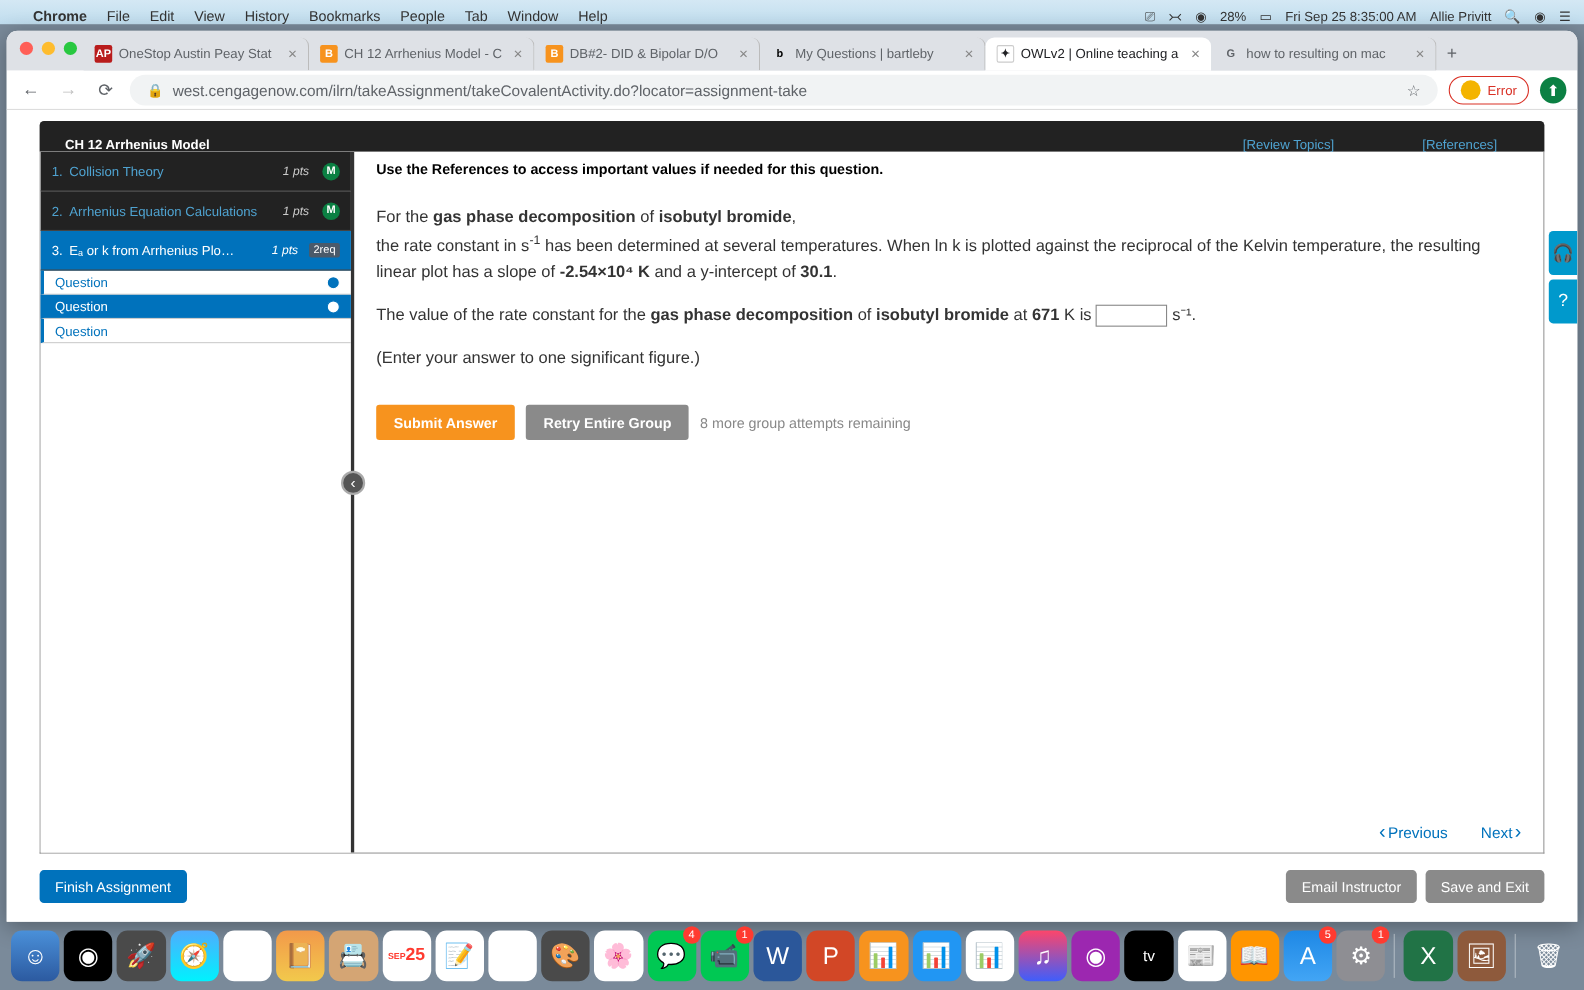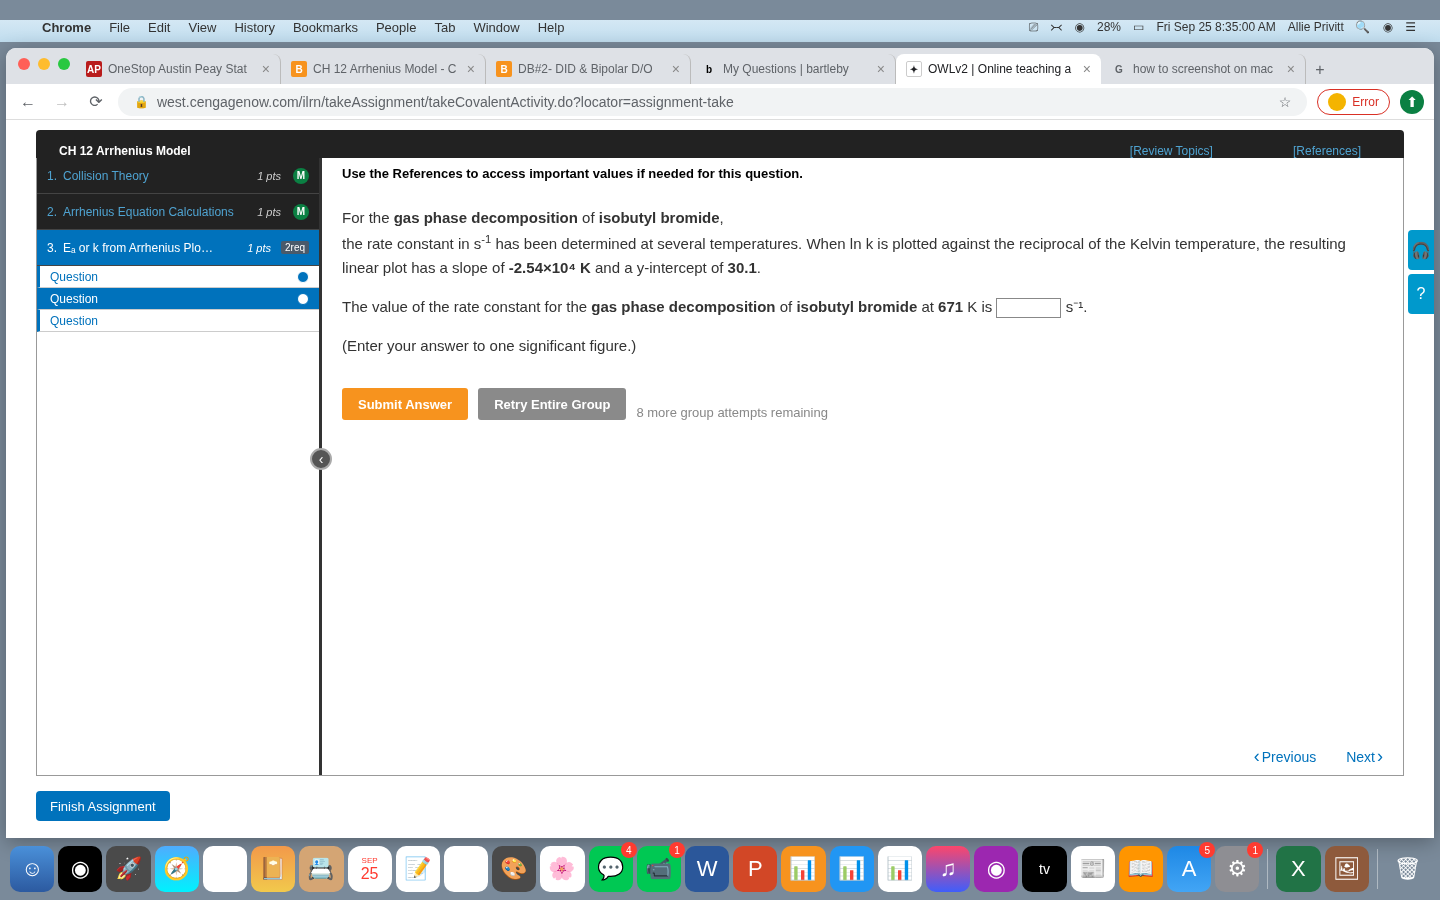--- a/index.html
+++ b/index.html
@@ -1,19 +1,19 @@
 <!DOCTYPE html>
 <html><head>
 <meta charset="utf-8">
 <style>
 * { margin: 0; padding: 0; box-sizing: border-box; font-family: -apple-system, BlinkMacSystemFont, "Segoe UI", Helvetica, Arial, sans-serif; }
 body { width: 1440px; height: 900px; background: #7a8a9a; overflow: hidden; display: flex; flex-direction: column; }
 
 
-.mac-menubar { height: 22px; background: linear-gradient(#d4e8f4, #c0ddee); display: flex; align-items: flex-start; font-size: 13px; color: #333; padding: 0 24px; gap: 18px; margin-top: 20px; }
+.mac-menubar { height: 22px; background: linear-gradient(#d4e8f4, #c0ddee); display: flex; align-items: flex-end; font-size: 13px; color: #333; padding: 0 12px; gap: 18px; }
 .mac-menubar .apple { font-size: 14px; }
 .mac-menubar .app-name { font-weight: 600; }
 .mac-menubar .spacer { flex: 1; }
 .mac-menubar .right { display: flex; align-items: center; gap: 12px; font-size: 12px; }
 
 
 .chrome-window { flex: 1; background: #fff; border-radius: 10px 10px 0 0; margin: 6px 6px 0 6px; display: flex; flex-direction: column; box-shadow: 0 4px 20px rgba(0,0,0,0.3); overflow: hidden; }
 
 
 .tab-bar { height: 36px; background: #dee1e6; display: flex; align-items: flex-end; padding: 0 6px 0 70px; position: relative; }
@@ -75,21 +75,21 @@
 .progress-box .p1 { font-weight: bold; }
 
 
 .main-panel { flex: 1; display: flex; flex-direction: column; padding: 8px 20px; position: relative; font-family: Georgia, serif; }
 .instruct { font-size: 13px; font-weight: bold; margin-bottom: 25px; }
 .qtext { font-size: 15px; color: #333; line-height: 1.6; }
 .qtext b { font-weight: bold; }
 .eq { text-align: center; font-size: 15px; font-weight: bold; margin: 15px 0; }
 sup { font-size: 0.75em; }
 .answer-input { width: 65px; height: 20px; border: 1px solid #888; font-size: 13px; padding: 0 3px; vertical-align: baseline; }
-.btn-row { display: flex; gap: 10px; align-items: flex-end; margin-top: 30px; font-family: -apple-system, Arial, sans-serif; }
+.btn-row { display: flex; gap: 10px; align-items: center; margin-top: 30px; font-family: -apple-system, Arial, sans-serif; }
 .btn { height: 32px; padding: 0 16px; border: none; border-radius: 3px; font-size: 13px; font-weight: bold; color: #fff; cursor: pointer; }
 .btn.orange { background: #f7931e; }
 .btn.gray { background: #8a8a8a; }
 .attempts { font-size: 13px; color: #888; }
 .nav-bottom { position: absolute; bottom: 8px; right: 20px; display: flex; gap: 30px; font-family: -apple-system, Arial, sans-serif; }
 .nav-link { color: #0072bc; font-size: 14px; cursor: pointer; display: flex; align-items: center; gap: 2px; }
 
 
 .collapse-handle { position: absolute; left: -12px; top: 290px; width: 22px; height: 22px; border-radius: 50%; background: #555; color: #fff; display: flex; align-items: center; justify-content: center; font-size: 14px; border: 2px solid #aaa; }
 
@@ -166,21 +166,21 @@
         <span>My Questions | bartleby</span>
         <span class="close">×</span>
       </div>
     <div class="tab active">
         <span class="favicon fav-owl">✦</span>
         <span>OWLv2 | Online teaching a</span>
         <span class="close">×</span>
       </div>
     <div class="tab">
         <span class="favicon fav-g">G</span>
-        <span>how to screenshot on mac</span>
+        <span>how to resulting on mac</span>
         <span class="close">×</span>
       </div>
     <div class="new-tab">+</div>
   </div>
 
   <div class="url-bar">
     <span class="nav-btn">←</span>
     <span class="nav-btn disabled">→</span>
     <span class="nav-btn">⟳</span>
     <div class="omnibox">
@@ -265,34 +265,38 @@
             <span class="nav-link">
                 <span>Next</span>
                 <span style="font-size:18px;">›</span>
               </span>
           </div>
         </div>
       </div>
 
       <div class="footer-bar">
         <button class="btn-footer">Finish Assignment</button>
+        <div class="footer-right">
+          <button class="btn-footer btn-gray2">Email Instructor</button>
+          <button class="btn-footer btn-gray2">Save and Exit</button>
+        </div>
       </div>
     </div>
   </div>
 </div>
 
 <div class="dock">
   <div class="dock-item" style="background:linear-gradient(#4a90d9,#2c5aa0);">☺</div>
   <div class="dock-item" style="background:#000;">◉</div>
   <div class="dock-item" style="background:#4a4a4a;">🚀</div>
   <div class="dock-item" style="background:linear-gradient(#4facfe,#00f2fe);">🧭</div>
   <div class="dock-item" style="background:#fff;">◉</div>
   <div class="dock-item" style="background:linear-gradient(#f2994a,#f2c94c);">📔</div>
   <div class="dock-item" style="background:#d4a574;">📇</div>
-  <div class="dock-item" style="background:#fff;color:#ff3b30;font-size:16px;font-weight:normal;flex-direction:column;border-radius:13px;">
+  <div class="dock-item" style="background:#fff;color:#ff3b30;font-size:16px;font-weight:bold;flex-direction:row;">
       <span style="font-size:8px;">SEP</span>
       <span>25</span>
     </div>
   <div class="dock-item" style="background:#fff;">📝</div>
   <div class="dock-item" style="background:#fff;">☑</div>
   <div class="dock-item" style="background:#4a4a4a;">🎨</div>
   <div class="dock-item" style="background:#fff;">🌸</div>
   <div class="dock-item" style="background:#00c853;">💬<span class="badge">4</span></div>
   <div class="dock-item" style="background:#00c853;">📹<span class="badge">1</span></div>
   <div class="dock-item" style="background:#2b579a;">W</div>

